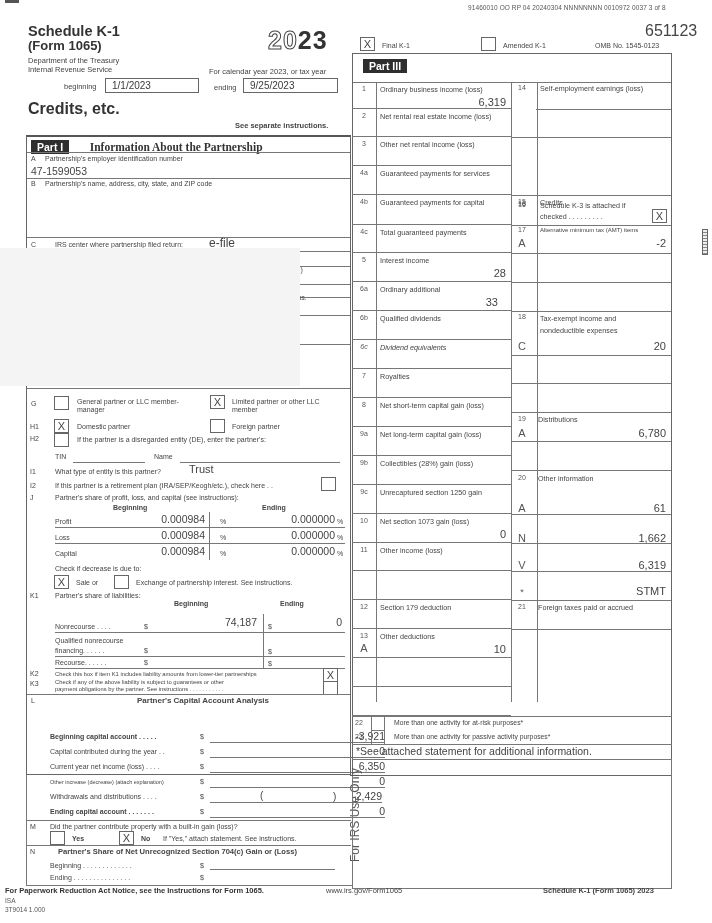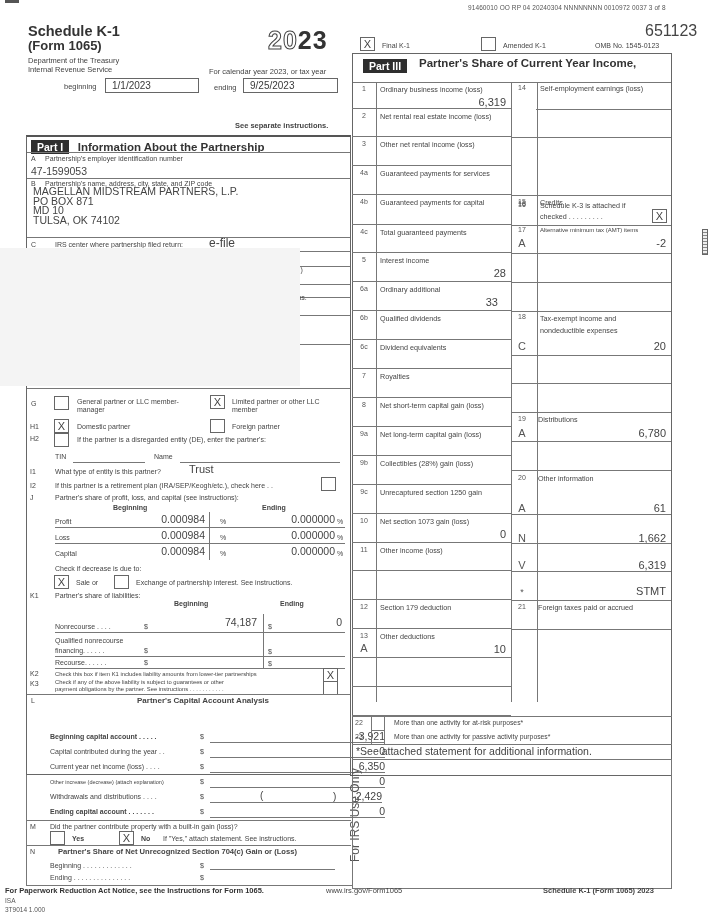--- a/index.html
+++ b/index.html
@@ -62,48 +62,43 @@
 <div class="abs dept">
     <div>Department of the Treasury</div>
     <div>Internal Revenue Service</div>
   </div>
 <div class="abs calyr">For calendar year 2023, or tax year</div>
 <div class="abs beg-lbl">beginning</div>
 <div class="abs beg-box">1/1/2023</div>
 <div class="abs end-lbl">ending</div>
 <div class="abs end-box">9/25/2023</div>
 <div class="abs main-title">
+    <div>Credits, etc.</div>
   </div>
 <div class="abs see-instr">See separate instructions.</div>
 
 <div class="abs" style="left:645px;top:22px;font-size:16px;color:#444;">651123</div>
 <div class="chk" style="left:360px;top:37px;">X</div>
 <div class="abs lbl" style="left:382px;top:42px;">Final K-1</div>
 <div class="chk" style="left:481px;top:37px;"></div>
 <div class="abs lbl" style="left:503px;top:42px;">Amended K-1</div>
 <div class="abs lbl" style="left:595px;top:42px;">OMB No. 1545-0123</div>
 
 <div class="abs leftbox">
   <div class="abs" style="left:0;top:0;width:323px;height:14px;">
     <span class="part-badge" style="margin-left:4px;">Part I</span>
-    <span class="part-title" style="margin-left:4px;">Information About the Partnership</span>
+    <span class="part-title" style="margin-left:16px;font-family:Liberation Serif, serif;">Information About the Partnership</span>
   </div>
   <div class="hline" style="left:0;top:15px;width:323px;"></div>
   <div class="abs lbl" style="left:4px;top:18px;">A</div>
   <div class="abs lbl" style="left:18px;top:18px;">Partnership's employer identification number</div>
   <div class="abs val" style="left:4px;top:28px;">47-1599053</div>
   <div class="hline" style="left:0;top:41px;width:323px;"></div>
   <div class="abs lbl" style="left:4px;top:43px;">B</div>
   <div class="abs lbl" style="left:18px;top:43px;">Partnership's name, address, city, state, and ZIP code</div>
-  <div class="abs val" style="left:6px;top:50px;line-height:9.5px;">
-    <div>MAGELLAN MIDSTREAM PARTNERS, L.P.</div>
-    <div>PO BOX 871</div>
-    <div>MD 10</div>
-    <div>TULSA, OK 74102</div>
-  </div>
   <div class="hline" style="left:0;top:100px;width:323px;"></div>
   <div class="abs lbl" style="left:4px;top:104px;">C</div>
   <div class="abs lbl" style="left:28px;top:104px;">IRS center where partnership filed return:</div>
   <div class="abs" style="left:182px;top:99px;font-size:12px;color:#444;">e-file</div>
   <div class="hline" style="left:0;top:114px;width:323px;"></div>
   <div class="abs lbl" style="left:4px;top:118px;">D</div>
   <div class="chk" style="left:28px;top:115px;">X</div>
   <div class="abs lbl" style="left:50px;top:118px;">Check if this is a publicly tra</div>
   <div class="hline" style="left:0;top:129px;width:323px;"></div>
   <div class="hline" style="left:0;top:160px;width:323px;"></div>
@@ -261,21 +256,20 @@
 <div class="abs lbl" style="left:200px;top:862px;">$</div>
 <div class="abs underline" style="left:210px;top:869px;width:125px;"></div>
 <div class="abs lbl" style="left:50px;top:874px;">Ending . . . . . . . . . . . . . . .</div>
 <div class="abs lbl" style="left:200px;top:874px;">$</div>
 
 <div class="abs redact"></div>
 
 <div class="abs rightbox">
   <div class="abs" style="left:10px;top:2px;"><span class="part-badge">Part III</span></div>
   <div class="abs part-title" style="left:66px;top:3px;font-size:11.5px;line-height:13px;">
-    <div>Partner's Share of Current Year Income,</div>
   </div>
   <div class="hline" style="left:0;top:28px;width:318px;"></div>
   <div class="vline" style="left:23px;top:28px;height:620px;"></div>
   <div class="vline" style="left:158px;top:28px;height:620px;"></div>
   <div class="vline" style="left:184px;top:28px;height:620px;"></div>
 </div>
 
 <div id="p3rows">
     <div class="abs" style="left: 352px; top: 82px; width: 159px; height: 27px; border-bottom: 1px solid rgb(119, 119, 119);">
       <div class="cell-num" style="left:1px;top:3px;">1</div>
@@ -324,21 +318,21 @@
       <div class="code" style="left:0;top:13px;"></div>
       <div class="cell-lbl" style="left:28px;top:3px;">Ordinary additional</div>
       <div class="cell-val" style="left:52px;top:14px;width:94px;">33</div>
     </div>
     <div class="abs" style="left: 352px; top: 311px; width: 159px; height: 29px; border-bottom: 1px solid rgb(119, 119, 119);">
       <div class="cell-num" style="left:1px;top:3px;">6b</div>
       <div class="code" style="left:0;top:13px;"></div>
       <div class="cell-lbl" style="left:28px;top:3px;">Qualified dividends</div>
       <div class="cell-val" style="left:60px;top:14px;width:94px;"></div>
     </div>
-    <div class="abs" style="left: 352px; top: 340px; width: 159px; height: 29px; border-bottom: 1px solid rgb(119, 119, 119);">
+    <div class="abs" style="left: 352px; top: 340px; width: 159px; height: 29px; border-bottom: 1px solid rgb(119, 119, 119); font-style: italic;">
       <div class="cell-num" style="left:1px;top:3px;">6c</div>
       <div class="code" style="left:0;top:13px;"></div>
       <div class="cell-lbl" style="left:28px;top:3px;">Dividend equivalents</div>
       <div class="cell-val" style="left:60px;top:14px;width:94px;"></div>
     </div>
     <div class="abs" style="left: 352px; top: 369px; width: 159px; height: 29px; border-bottom: 1px solid rgb(119, 119, 119);">
       <div class="cell-num" style="left:1px;top:3px;">7</div>
       <div class="code" style="left:0;top:13px;"></div>
       <div class="cell-lbl" style="left:28px;top:3px;">Royalties</div>
       <div class="cell-val" style="left:60px;top:14px;width:94px;"></div>

